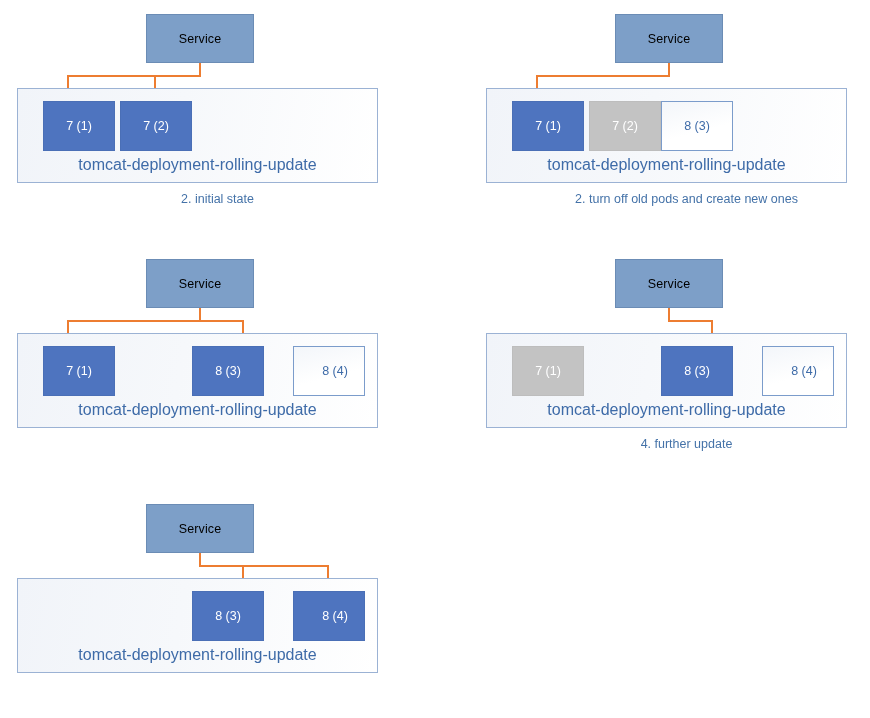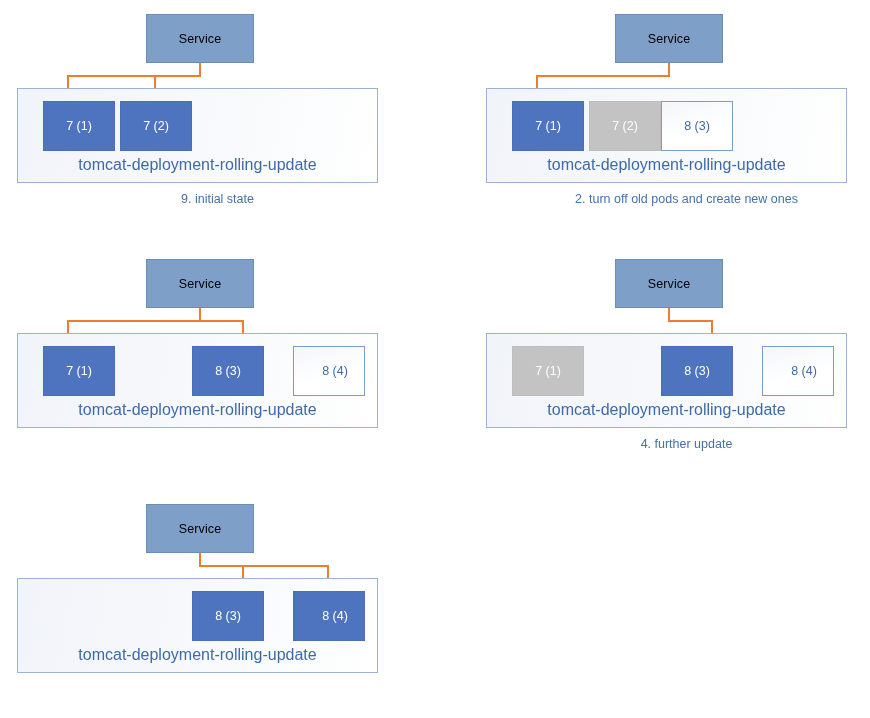--- a/index.html
+++ b/index.html
@@ -134,21 +134,21 @@
   </svg>
   <div class="deployment">
     <div class="pod blue slot0">
         <span>7 (1)</span>
       </div>
     <div class="pod blue slot1">
         <span>7 (2)</span>
       </div>
     <div class="deployment-label">tomcat-deployment-rolling-update</div>
   </div>
-  <div class="caption">9. initial state</div>
+  <div class="caption">2. initial state</div>
 </div>
 
 <div class="panel panel-r1 panel-c2">
   <div class="service-box">
     <span>Service</span>
   </div>
   <svg class="arrows" viewBox="0 0 435 228">
     <path d="M200,63 L200,76 L68,76 L68,95" fill="none" stroke="#ed7d31" stroke-width="2"></path>
     <path d="M64,95 L72,95 L68,104 Z" fill="#ed7d31"></path>
   </svg>

